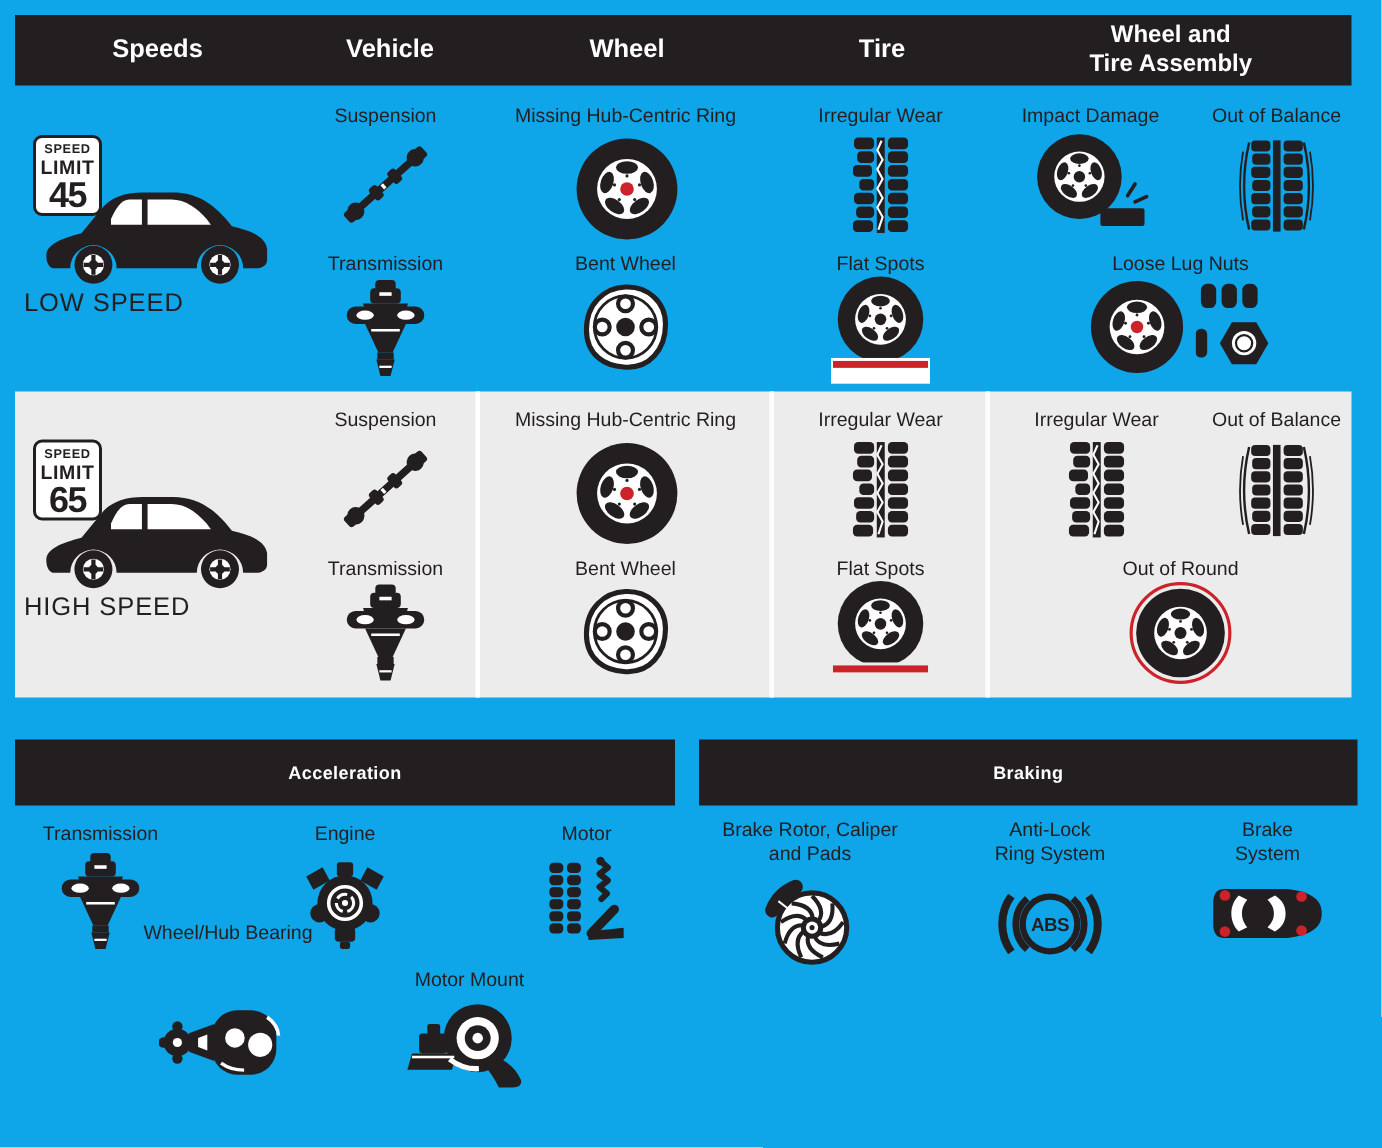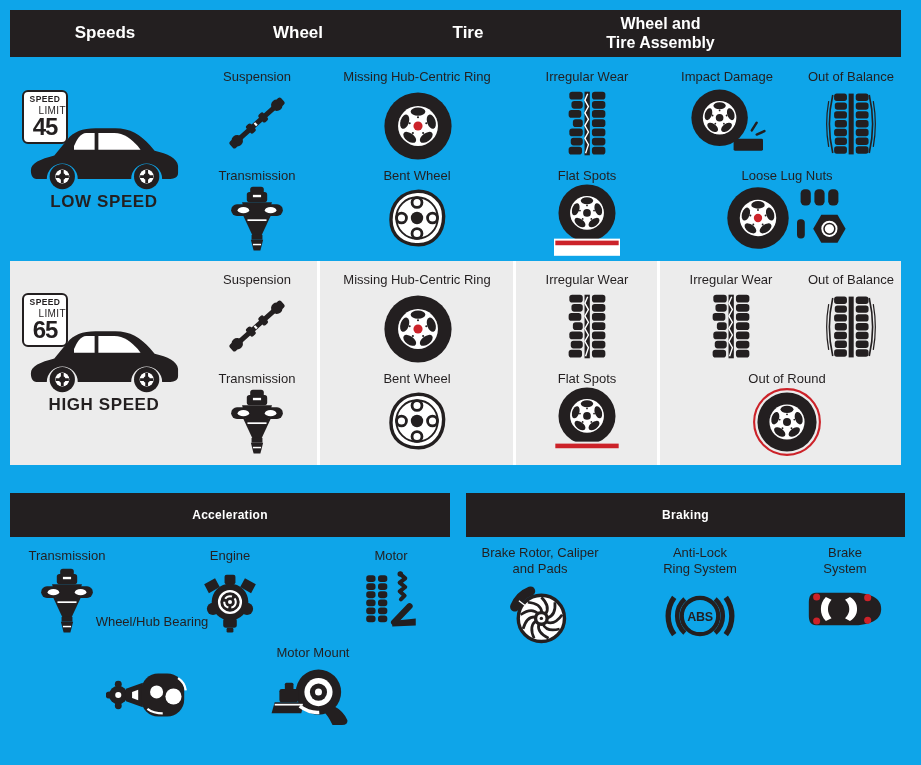--- a/index.html
+++ b/index.html
@@ -6,29 +6,29 @@
   .canvas{position:relative;width:921px;height:765px;background:#0ea5e9;
           font-family:"Liberation Sans",sans-serif;color:#231f20;overflow:hidden;}
   .bar{position:absolute;background:#231f20;color:#fff;display:flex;align-items:center;justify-content:center;}
   .hdrbar{left:10px;top:10px;width:891px;height:47px;display:flex;align-items:stretch;justify-content:flex-start;}
   .hcell{display:flex;flex-direction:column;align-items:center;justify-content:center;
          font-weight:bold;font-size:17px;line-height:1.18;text-align:center;}
   .hcell span{display:block;}
   .sectitle{font-weight:bold;font-size:12px;letter-spacing:.3px;}
   .lbl{position:absolute;text-align:center;font-size:13px;line-height:1.2;color:#231f20;}
   .lbl span{display:block;text-align:center;}
-  .speedlbl{position:absolute;text-align:center;font-size:17px;font-weight:bold;letter-spacing:.6px;}
+  .speedlbl{position:absolute;font-size:17px;font-weight:normal;letter-spacing:.6px;}
   .ic{position:absolute;}
   .ic svg{width:100%;height:100%;display:block;}
   .rowbg{position:absolute;left:10px;width:891px;height:204px;background:#ececec;}
   .vdiv{position:absolute;width:3px;height:204px;background:#fff;}
   .sign{position:absolute;width:46px;height:54px;background:#fff;border:2.5px solid #231f20;
         border-radius:6px;box-sizing:border-box;text-align:center;z-index:2;}
   .sign .s1{display:block;font-size:8.5px;font-weight:bold;letter-spacing:.4px;margin-top:3px;line-height:1.15;}
-  .sign .s2{display:block;font-size:10px;font-weight:normal;letter-spacing:.4px;line-height:1.15;text-align:right;}
+  .sign .s2{display:block;font-size:13px;font-weight:bold;letter-spacing:.4px;line-height:1.15;}
   .sign .sv{display:block;font-size:24px;font-weight:bold;line-height:.95;letter-spacing:-1px;}
   .carwrap{z-index:3;}
 </style>
 </head>
 <body>
 
 <svg width="0" height="0" style="position:absolute" aria-hidden="true">
 <defs>
   <symbol id="i-wheel" viewBox="0 0 100 100">
     <circle cx="50" cy="50" r="48" fill="#231f20"></circle>
@@ -262,20 +262,24 @@
 </defs>
 </svg>
 
 <div class="canvas">
 
   <div class="bar hdrbar">
     <div class="hcell" style="width:190px">
       <span>Speeds</span>
         <span></span>
     </div>
+    <div class="hcell" style="width:120px">
+      <span>Vehicle</span>
+        <span></span>
+    </div>
     <div class="hcell" style="width:196px">
       <span>Wheel</span>
         <span></span>
     </div>
     <div class="hcell" style="width:144px">
       <span>Tire</span>
         <span></span>
     </div>
     <div class="hcell" style="width:241px;font-size:16px">
       <span>Wheel and</span>

